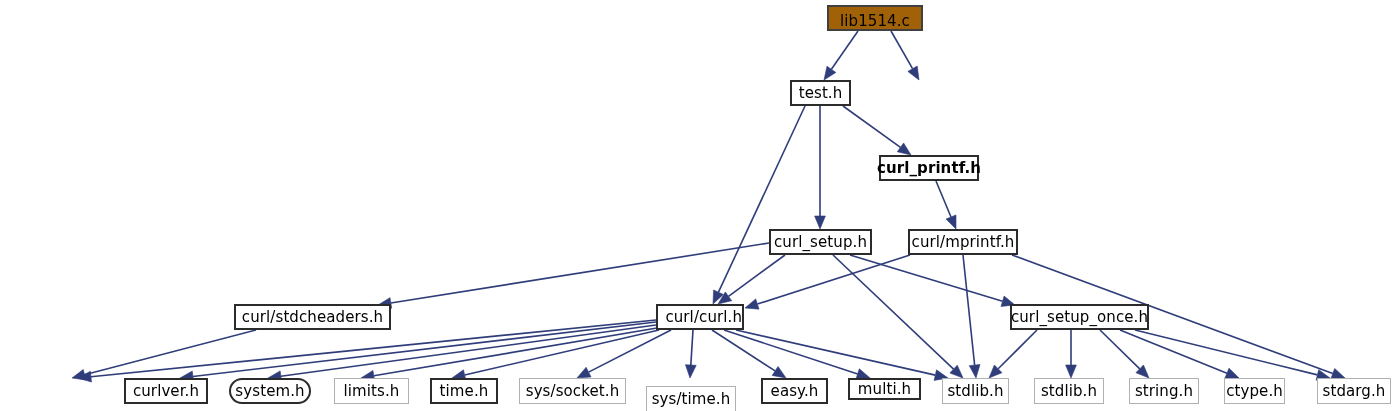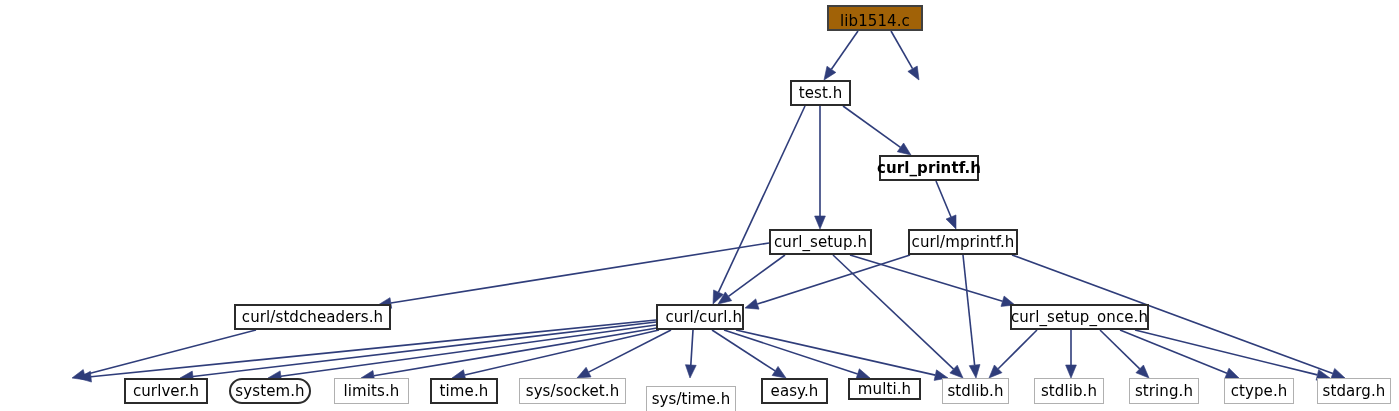--- a/index.html
+++ b/index.html
@@ -172,19 +172,19 @@
     </div>
     <div class="node-box" style="left: 942px; top: 378px; width: 67px; height: 26px;">
       <span class="node-label">stdlib.h</span>
     </div>
     <div class="node-box" style="left: 1034px; top: 378px; width: 70px; height: 26px;">
       <span class="node-label">stdlib.h</span>
     </div>
     <div class="node-box" style="left: 1129px; top: 378px; width: 70px; height: 26px;">
       <span class="node-label">string.h</span>
     </div>
-    <div class="node-box" style="left: 1224px; top: 378px; width: 70px; height: 26px;">
+    <div class="node-box" style="left: 1224px; top: 378px; width: 61px; height: 26px;">
       <span class="node-label">ctype.h</span>
     </div>
     <div class="node-box" style="left: 1317px; top: 378px; width: 74px; height: 26px;">
       <span class="node-label">stdarg.h</span>
     </div>
   </div>
 
 </body></html>

